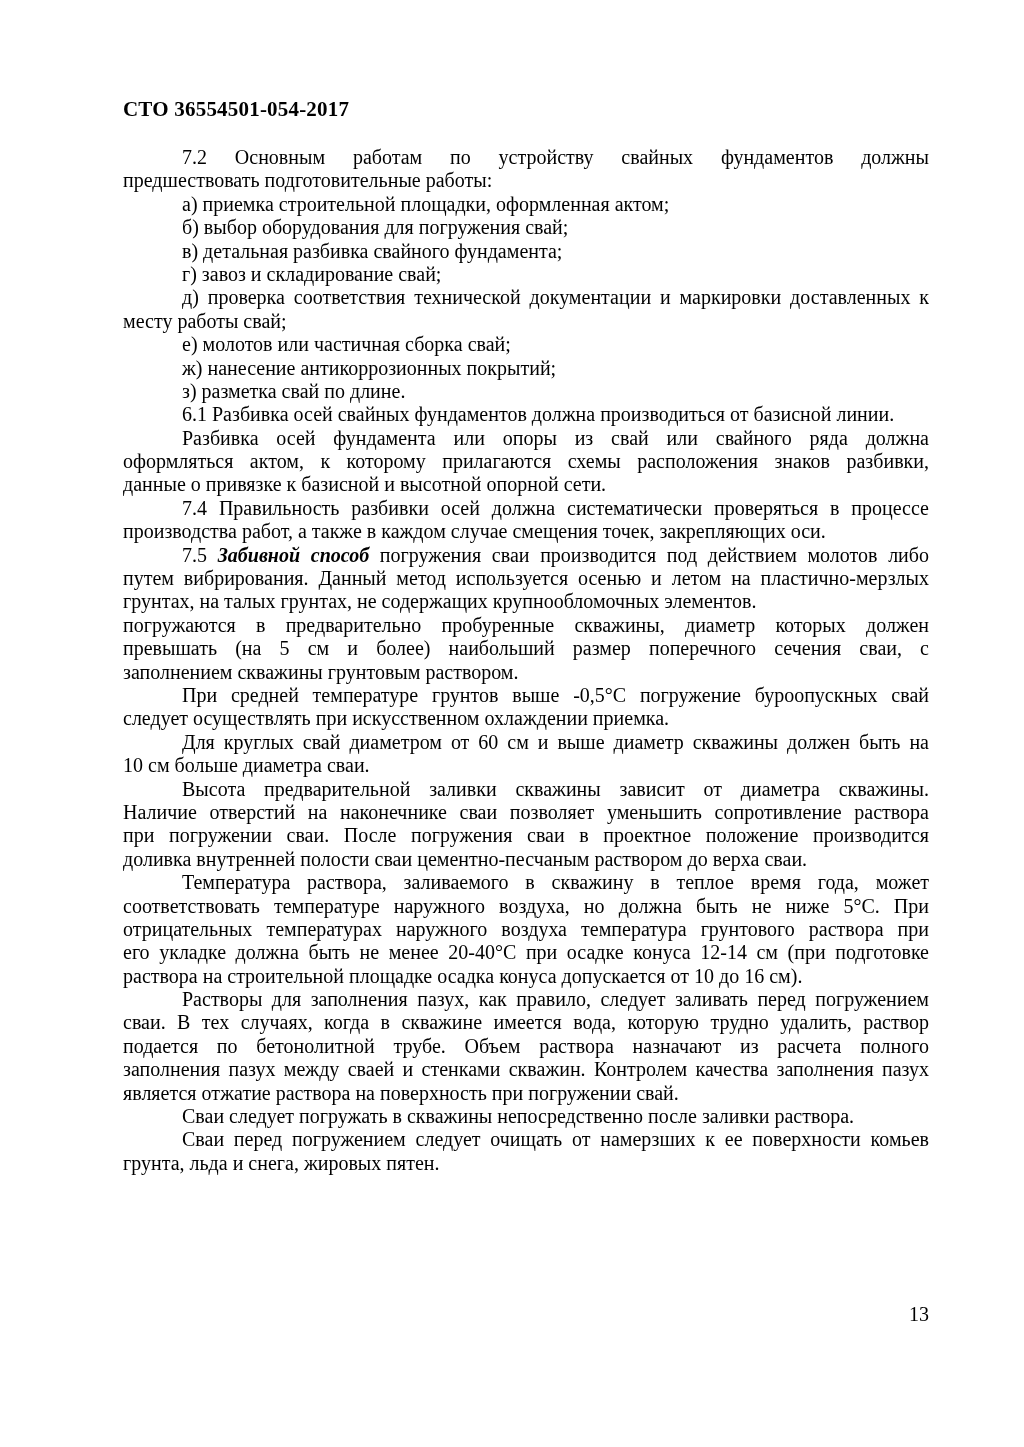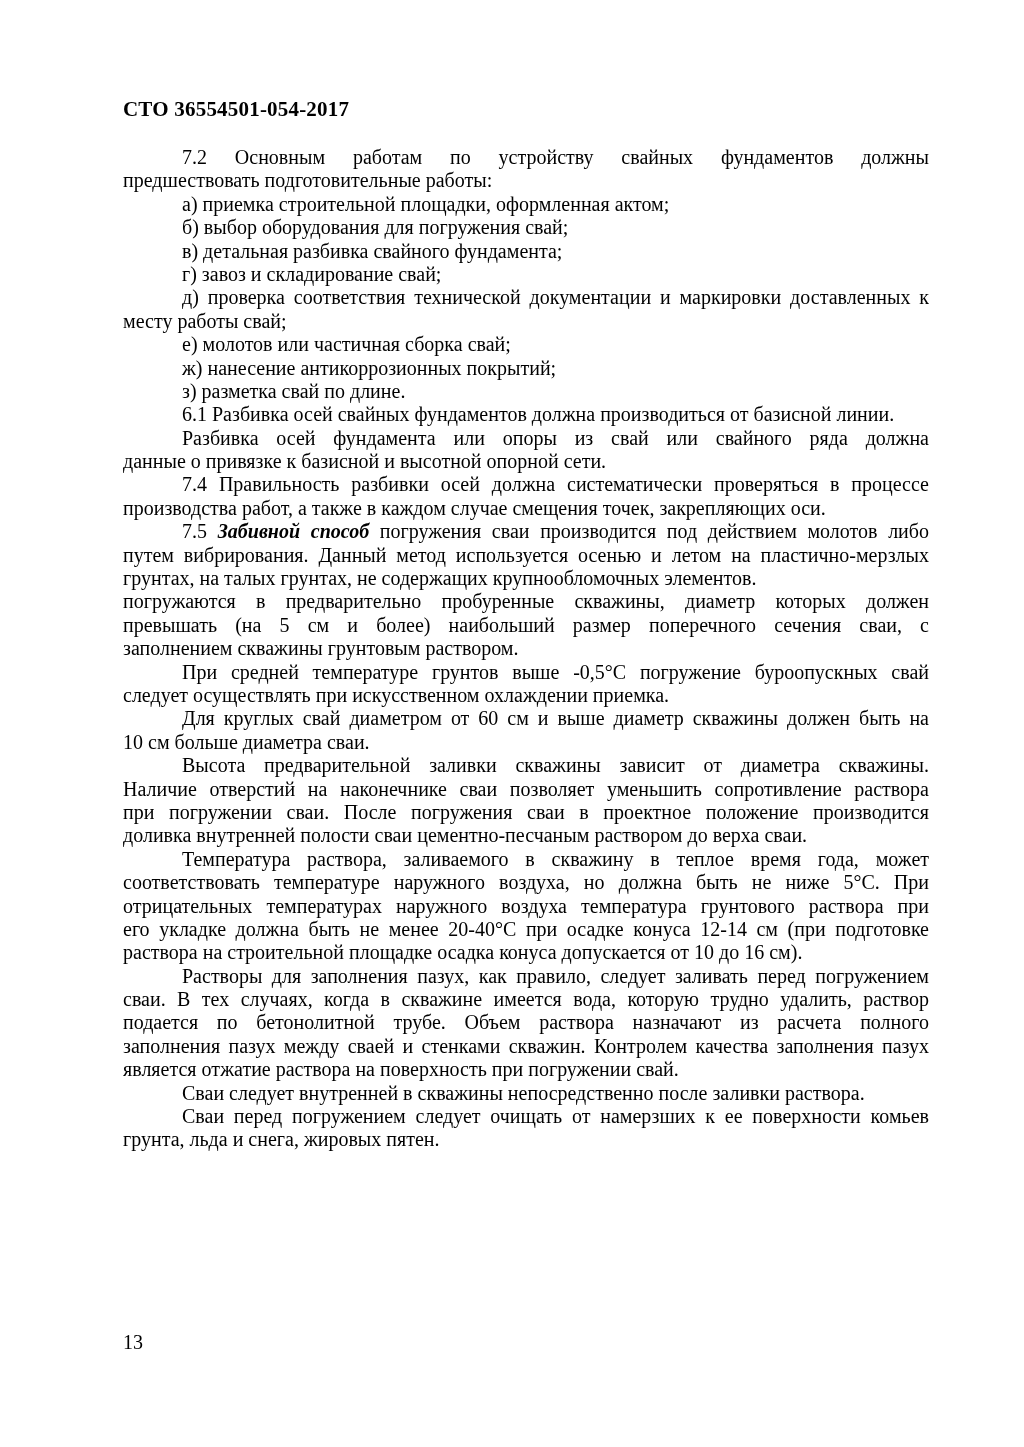--- a/index.html
+++ b/index.html
@@ -55,24 +55,24 @@
   }
   .line.first {
     text-indent: 59px;
   }
   .bi {
     font-weight: 700;
     font-style: italic;
   }
   .page-number {
     position: absolute;
-    top: 1330px;
+    top: 1302px;
     left: 123px;
     width: 806px;
-    text-align: left;
+    text-align: right;
     font-size: 20px;
     line-height: 24px;
   }
 </style>
 </head>
 <body>
 
 <div class="page">
   <div class="doc-header">СТО 36554501-054-2017</div>
   <div class="doc-body">
@@ -103,20 +103,21 @@
         <div class="line first last"><span>ж) нанесение антикоррозионных покрытий;</span></div>
       </div>
       <div class="para">
         <div class="line first last"><span>з) разметка свай по длине.</span></div>
       </div>
       <div class="para">
         <div class="line first last"><span>6.1 Разбивка осей свайных фундаментов должна производиться от базисной линии.</span></div>
       </div>
       <div class="para">
         <div class="line first"><span>Разбивка осей фундамента или опоры из свай или свайного ряда должна</span></div>
+        <div class="line"><span>оформляться актом, к которому прилагаются схемы расположения знаков разбивки,</span></div>
         <div class="line last"><span>данные о привязке к базисной и высотной опорной сети.</span></div>
       </div>
       <div class="para">
         <div class="line first"><span>7.4 Правильность разбивки осей должна систематически проверяться в процессе</span></div>
         <div class="line last"><span>производства работ, а также в каждом случае смещения точек, закрепляющих оси.</span></div>
       </div>
       <div class="para">
         <div class="line first"><span>7.5 </span><span class="bi">Забивной способ</span><span> погружения сваи производится под действием молотов либо</span></div>
         <div class="line"><span>путем вибрирования. Данный метод используется осенью и летом на пластично-мерзлых</span></div>
         <div class="line last"><span>грунтах, на талых грунтах, не содержащих крупнообломочных элементов.</span></div>
@@ -148,21 +149,21 @@
         <div class="line last"><span>раствора на строительной площадке осадка конуса допускается от 10 до 16 см).</span></div>
       </div>
       <div class="para">
         <div class="line first"><span>Растворы для заполнения пазух, как правило, следует заливать перед погружением</span></div>
         <div class="line"><span>сваи. В тех случаях, когда в скважине имеется вода, которую трудно удалить, раствор</span></div>
         <div class="line"><span>подается по бетонолитной трубе. Объем раствора назначают из расчета полного</span></div>
         <div class="line"><span>заполнения пазух между сваей и стенками скважин. Контролем качества заполнения пазух</span></div>
         <div class="line last"><span>является отжатие раствора на поверхность при погружении свай.</span></div>
       </div>
       <div class="para">
-        <div class="line first last"><span>Сваи следует внутренней в скважины непосредственно после заливки раствора.</span></div>
+        <div class="line first last"><span>Сваи следует погружать в скважины непосредственно после заливки раствора.</span></div>
       </div>
       <div class="para">
         <div class="line first"><span>Сваи перед погружением следует очищать от намерзших к ее поверхности комьев</span></div>
         <div class="line last"><span>грунта, льда и снега, жировых пятен.</span></div>
       </div>
     </div>
   <div class="page-number">13</div>
 </div>
 
 </body></html>

